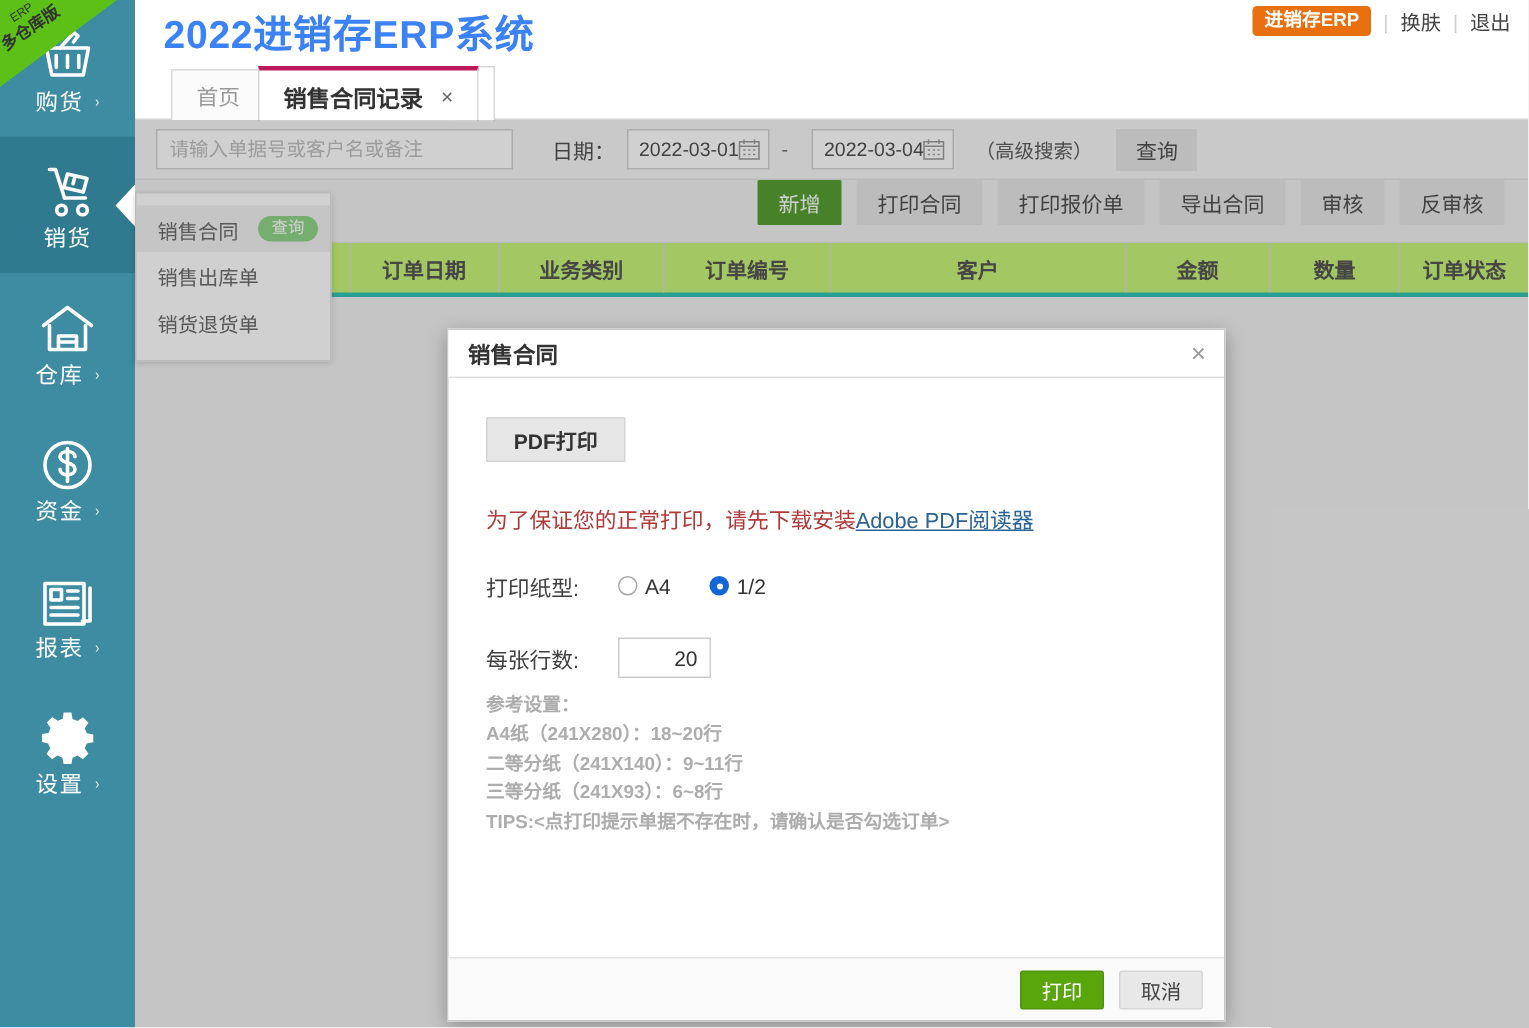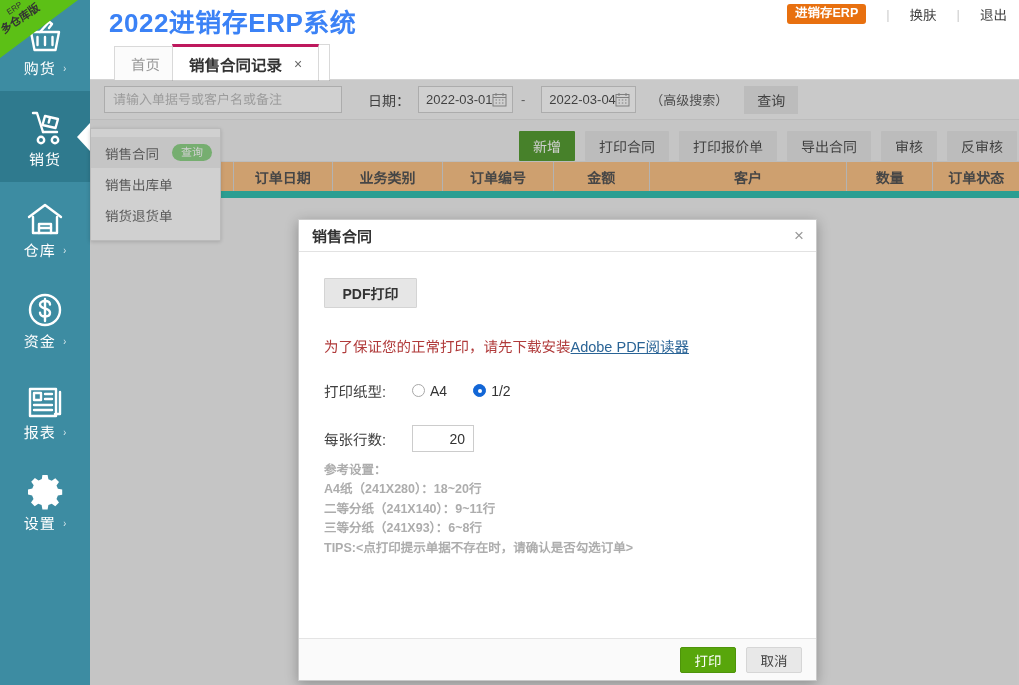--- a/index.html
+++ b/index.html
@@ -53,21 +53,21 @@
     background: #ffffff;
     z-index: 30;
   }
   .app-title {
     position: absolute; left: 19px; top: 2px;
     font-size: 26px; font-weight: bold; color: #3b82f6;
     letter-spacing: .5px;
   }
   .header-right {
     position: absolute; right: 12px; top: 4px;
-    display: flex; align-items: center; gap: 20px;
+    display: flex; align-items: center; gap: 8px;
     font-size: 13px; color: #555555;
   }
   .badge-erp {
     background: #e8700f; color: #ffffff;
     font-size: 12.5px; font-weight: bold;
     padding: 2px 8px 3px; border-radius: 3px;
     line-height: 1.2;
   }
   .hdr-sep { color: #cccccc; }
   .hdr-link { color: #444444; cursor: pointer; font-size: 13.5px; }
@@ -135,36 +135,36 @@
   .adv-search { margin-left: 14px; font-size: 13px; color: #444; cursor: pointer; }
   .btn-query {
     margin-left: 16px; height: 28px; min-width: 54px;
     background: #e3e3e3; border: none; color: #333; font-size: 14px;
     display: flex; align-items: center; justify-content: center; cursor: pointer;
     font-family: "Liberation Sans", sans-serif;
   }
 
   .actionbar {
     position: relative; height: 42px; background: #f0f0f0;
-    display: flex; align-items: flex-end; justify-content: flex-end;
-    padding-right: 2px; gap: 10px;
+    display: flex; align-items: flex-start; justify-content: flex-end;
+    padding-right: 16px; gap: 10px;
     border-bottom: 1px solid #e2e2e2;
   }
   .abtn {
     height: 30px; padding: 0 14px;
     background: #e3e3e3; border: none; color: #333;
     font-size: 14px; cursor: pointer; border-radius: 1px;
     display: flex; align-items: center; justify-content: center;
     font-family: "Liberation Sans", sans-serif;
   }
   .abtn.primary { background: #3c8f12; color: #ffffff; }
 
   .table-head {
-    display: flex; height: 36px; background: #fdba74;
-    border-bottom: 7px solid #14b8a6;
+    display: flex; height: 36px; background: #bef264;
+    border-bottom: 3px solid #14b8a6;
     align-items: stretch;
     margin-left: 36px;
   }
   .th {
     display: flex; align-items: center; justify-content: center;
     font-size: 14px; font-weight: bold; color: #3a3a3a;
     border-right: 1px solid #d6d6d6;
   }
   .th:last-child { border-right: none; }
 
@@ -425,22 +425,22 @@
       <button class="abtn">导出合同</button>
       <button class="abtn">审核</button>
       <button class="abtn">反审核</button>
     </div>
 
     <div class="table-head">
       <div class="th" style="width:112px"></div>
       <div class="th" style="width:103px">订单日期</div>
       <div class="th" style="width:115px">业务类别</div>
       <div class="th" style="width:115px">订单编号</div>
+      <div class="th" style="width:205px">客户</div>
       <div class="th" style="width:100px">金额</div>
-      <div class="th" style="width:205px">客户</div>
       <div class="th" style="width:90px">数量</div>
       <div class="th" style="width:89px">订单状态</div>
     </div>
 
     <div class="overlay"></div>
   </div>
 
   <div class="flyout">
     <div class="fly-item active">
       <span>销售合同</span>

